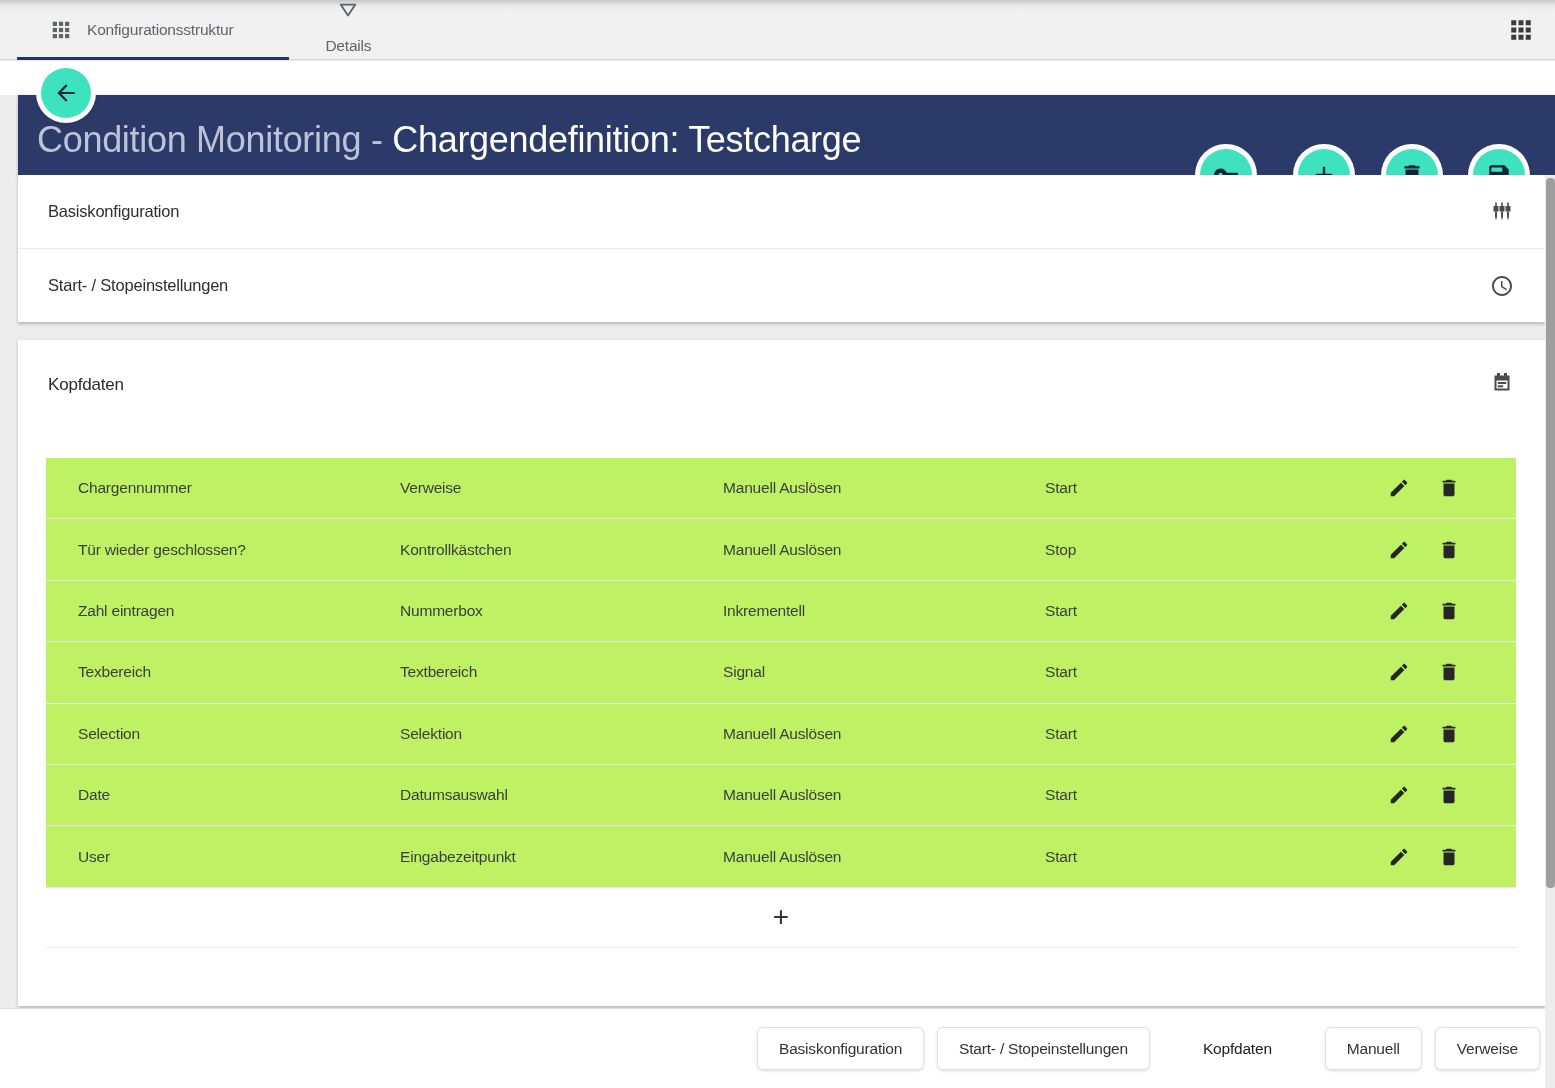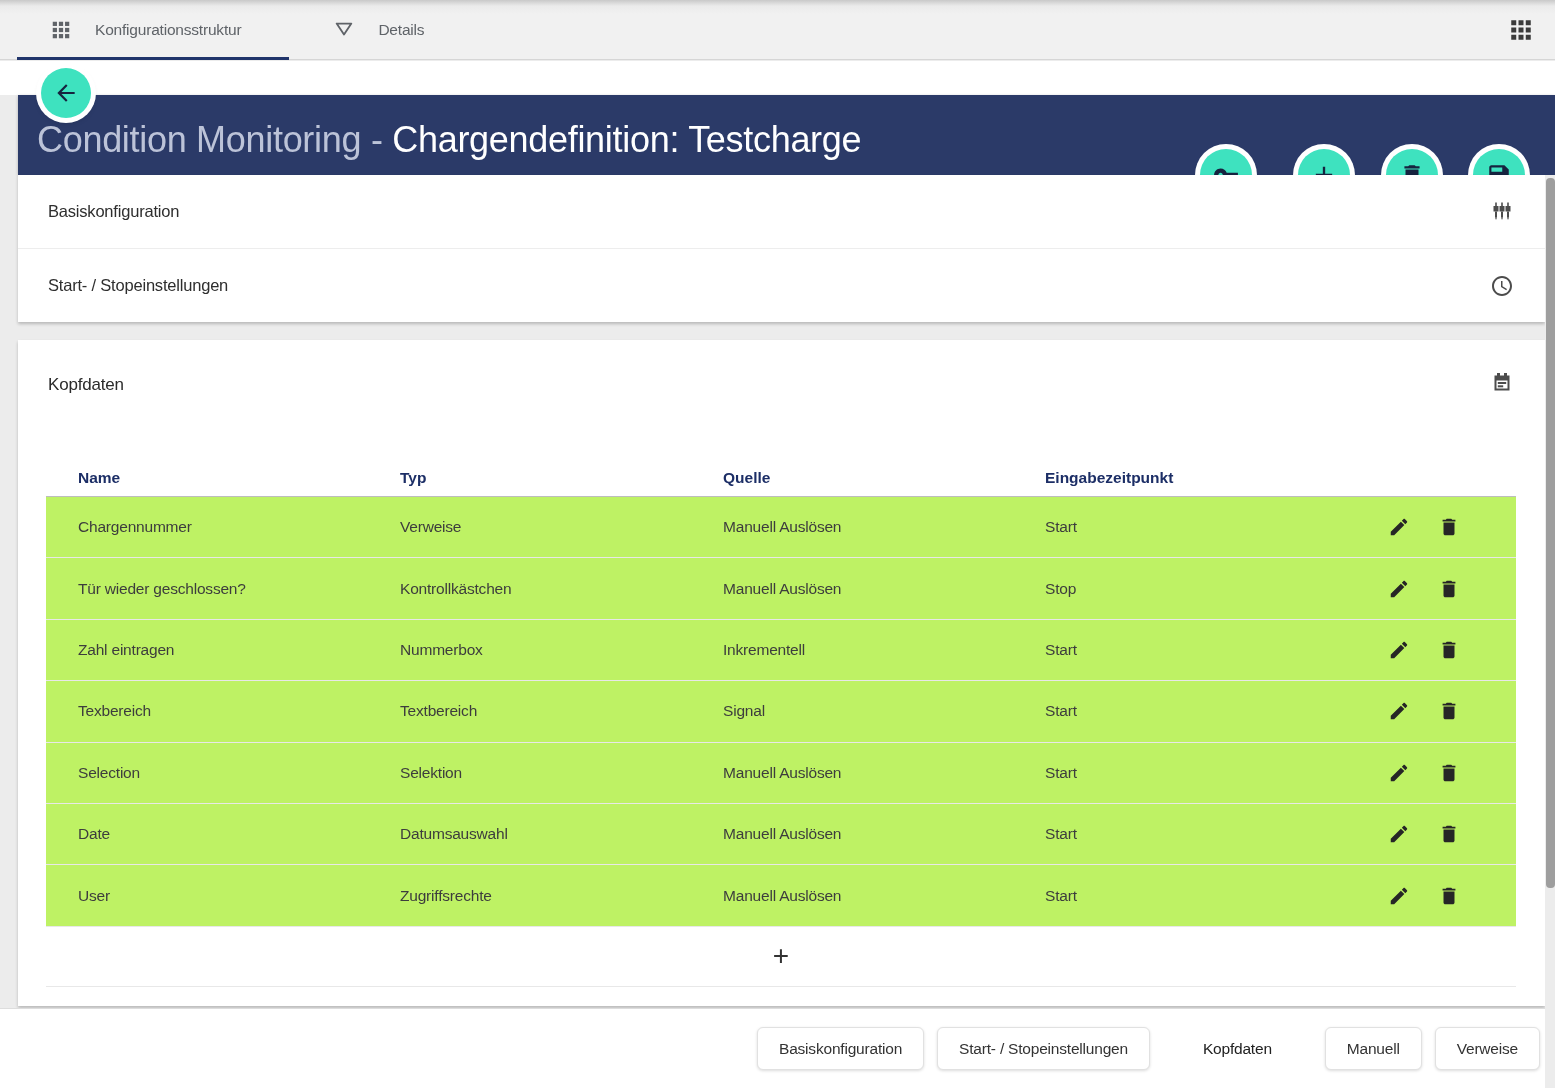--- a/index.html
+++ b/index.html
@@ -9,23 +9,23 @@
     background:#ececec; position:relative; color:#3d3d3d;
   }
 
   
   .tabbar {
     position:absolute; left:0; top:0; width:1555px; height:60px;
     background:linear-gradient(180deg,#c9c9c9 0,#ebebeb 6px,#f1f1f1 14px,#f1f1f1 100%);
     border-bottom:1px solid #d6d6d6;
     display:flex; align-items:center; padding-left:50px;
   }
-  .tab { display:flex; align-items:center; gap:23px; height:60px; cursor:pointer; }
+  .tab { display:flex; align-items:center; gap:15px; height:60px; cursor:pointer; }
   .tab .tab-label { font-size:15.5px; color:#5f6368; letter-spacing:-0.2px; }
-  .tab-1 { margin-right:92px; } .tab-2 { margin-right:88px; }
+  .tab-1 { margin-right:92px; } .tab-2 { margin-right:88px;flex-direction:column; }
   .tab-icon { display:inline-flex; color:#5f6368; }
   .tab-indicator { position:absolute; left:17px; bottom:-1px; width:272px; height:3px; background:#21356b; }
   .apps-btn { position:absolute; right:21px; top:17px; color:#3a3a3a; display:inline-flex; cursor:pointer; }
 
   .white-strip { position:absolute; left:0; top:61px; width:1555px; height:34px; background:#ffffff; }
 
   
   .page-header {
     position:absolute; left:18px; top:95px; width:1537px; height:80px;
     background:#2b3a68; display:flex; align-items:flex-end; padding:0 0 14px 19px;
@@ -231,26 +231,20 @@
   <span class="kopf-icon js-icon" style="display: inline-flex;">
       <svg width="24" height="24" viewBox="0 0 24 24" fill="currentColor">
         <rect x="7" y="2" width="3" height="4"></rect>
         <rect x="14" y="2" width="3" height="4"></rect>
         <path d="M4.5 4.5v15h15v-15h-15zm13 13h-11v-8h11v8z"></path>
         <rect x="7.8" y="11" width="8.4" height="2"></rect>
         <rect x="7.8" y="14.3" width="5.4" height="2"></rect>
       </svg>
     </span>
   <div class="table">
-    <div class="thead" id="thead-host">
-        <div class="hcell col-0">Name</div>
-        <div class="hcell col-1">Typ</div>
-        <div class="hcell col-2">Quelle</div>
-        <div class="hcell col-3">Eingabezeitpunkt</div>
-      </div>
     <div id="tbody-host">
         <div class="trow">
           <div class="tcell col-0">Chargennummer</div>
           <div class="tcell col-1">Verweise</div>
           <div class="tcell col-2">Manuell Auslösen</div>
           <div class="tcell col-3">Start</div>
           <div class="row-actions">
             <button class="icon-btn">
               <span style="display:inline-flex">
                 <svg width="22" height="22" viewBox="0 0 24 24" fill="currentColor">
@@ -372,21 +366,21 @@
               <span style="display:inline-flex">
                 <svg width="22" height="22" viewBox="0 0 24 24" fill="currentColor">
                   <path d="M6 19c0 1.1.9 2 2 2h8c1.1 0 2-.9 2-2V7H6v12zM19 4h-3.5l-1-1h-5l-1 1H5v2h14V4z"></path>
                 </svg>
               </span>
             </button>
           </div>
         </div>
         <div class="trow">
           <div class="tcell col-0">User</div>
-          <div class="tcell col-1">Zugriffsrechte</div>
+          <div class="tcell col-1">Eingabezeitpunkt</div>
           <div class="tcell col-2">Manuell Auslösen</div>
           <div class="tcell col-3">Start</div>
           <div class="row-actions">
             <button class="icon-btn">
               <span style="display:inline-flex">
                 <svg width="22" height="22" viewBox="0 0 24 24" fill="currentColor">
                   <path d="M3 17.25V21h3.75L17.81 9.94l-3.75-3.75L3 17.25zM20.71 7.04c.39-.39.39-1.02 0-1.41l-2.34-2.34c-.39-.39-1.02-.39-1.41 0l-1.83 1.83 3.75 3.75 1.83-1.83z"></path>
                 </svg>
               </span>
             </button>

